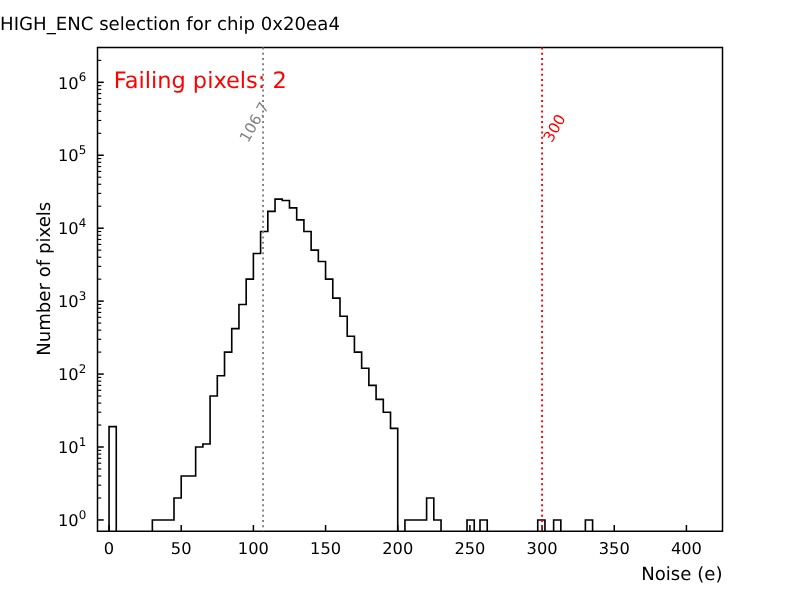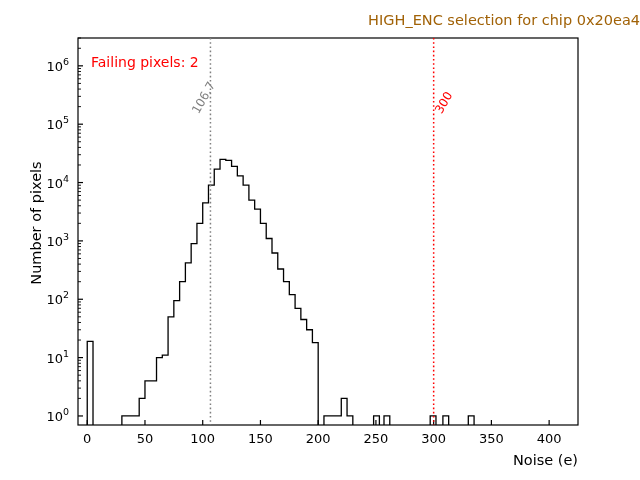--- a/index.html
+++ b/index.html
@@ -18,23 +18,23 @@
     position: absolute;
     left: 0; top: 0;
     width: 640px;
     height: 480px;
   }
   .fig-title {
     position: absolute;
     left: 0;
     top: 12px;
     width: 640px;
-    text-align: right;
+    text-align: left;
     font-size: 14.5px;
-    color: #a16207;
+    color: #000000;
     letter-spacing: 0px;
   }
   .ylabel {
     position: absolute;
     left: -94px;
     top: 215px;
     width: 260px;
     text-align: center;
     font-size: 14.5px;
     color: #000000;
@@ -61,21 +61,21 @@
     fill: #000000;
     font-family: "DejaVu Sans", sans-serif;
   }
   .tick-label-x {
     font-size: 13px;
     fill: #000000;
     font-family: "DejaVu Sans", sans-serif;
   }
   .annot-fail {
     position: absolute;
-    font-size: 14px;
+    font-size: 18px;
     color: #ff0000;
     left: 91px;
     top: 54px;
     white-space: nowrap;
     text-align: right;
   }
   .vline-label {
     position: absolute;
     font-size: 12px;
     white-space: nowrap;

